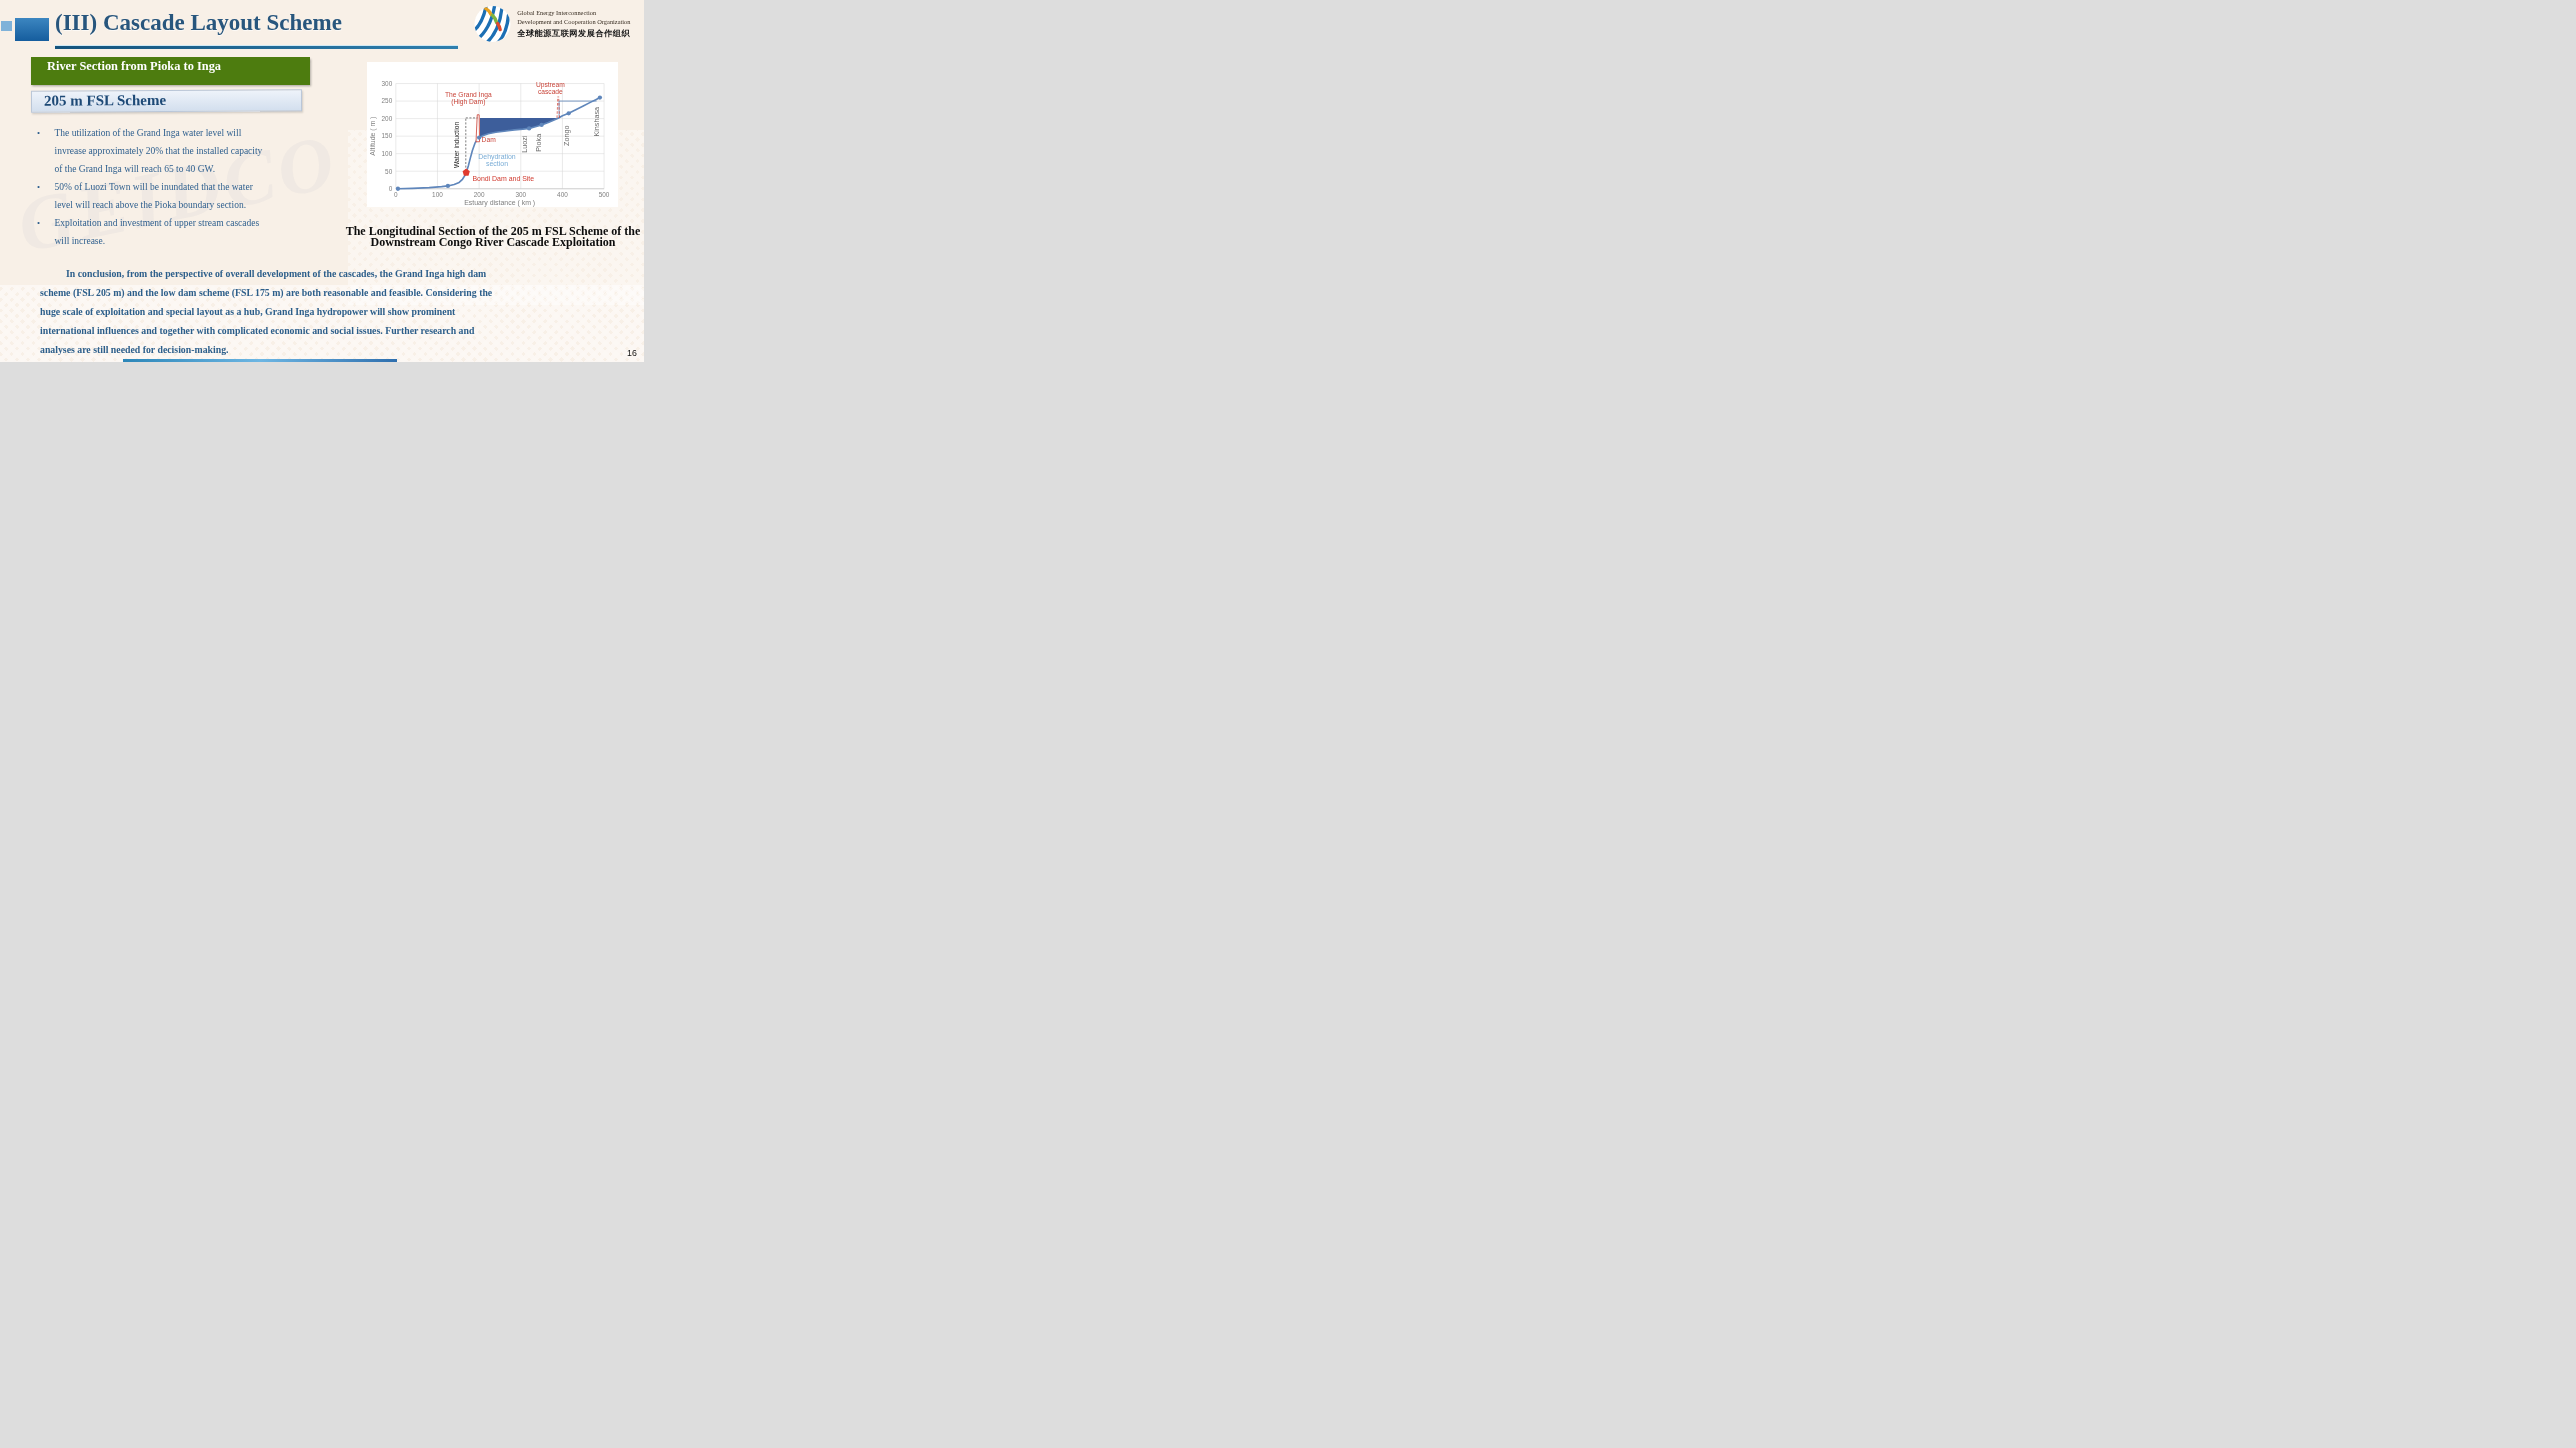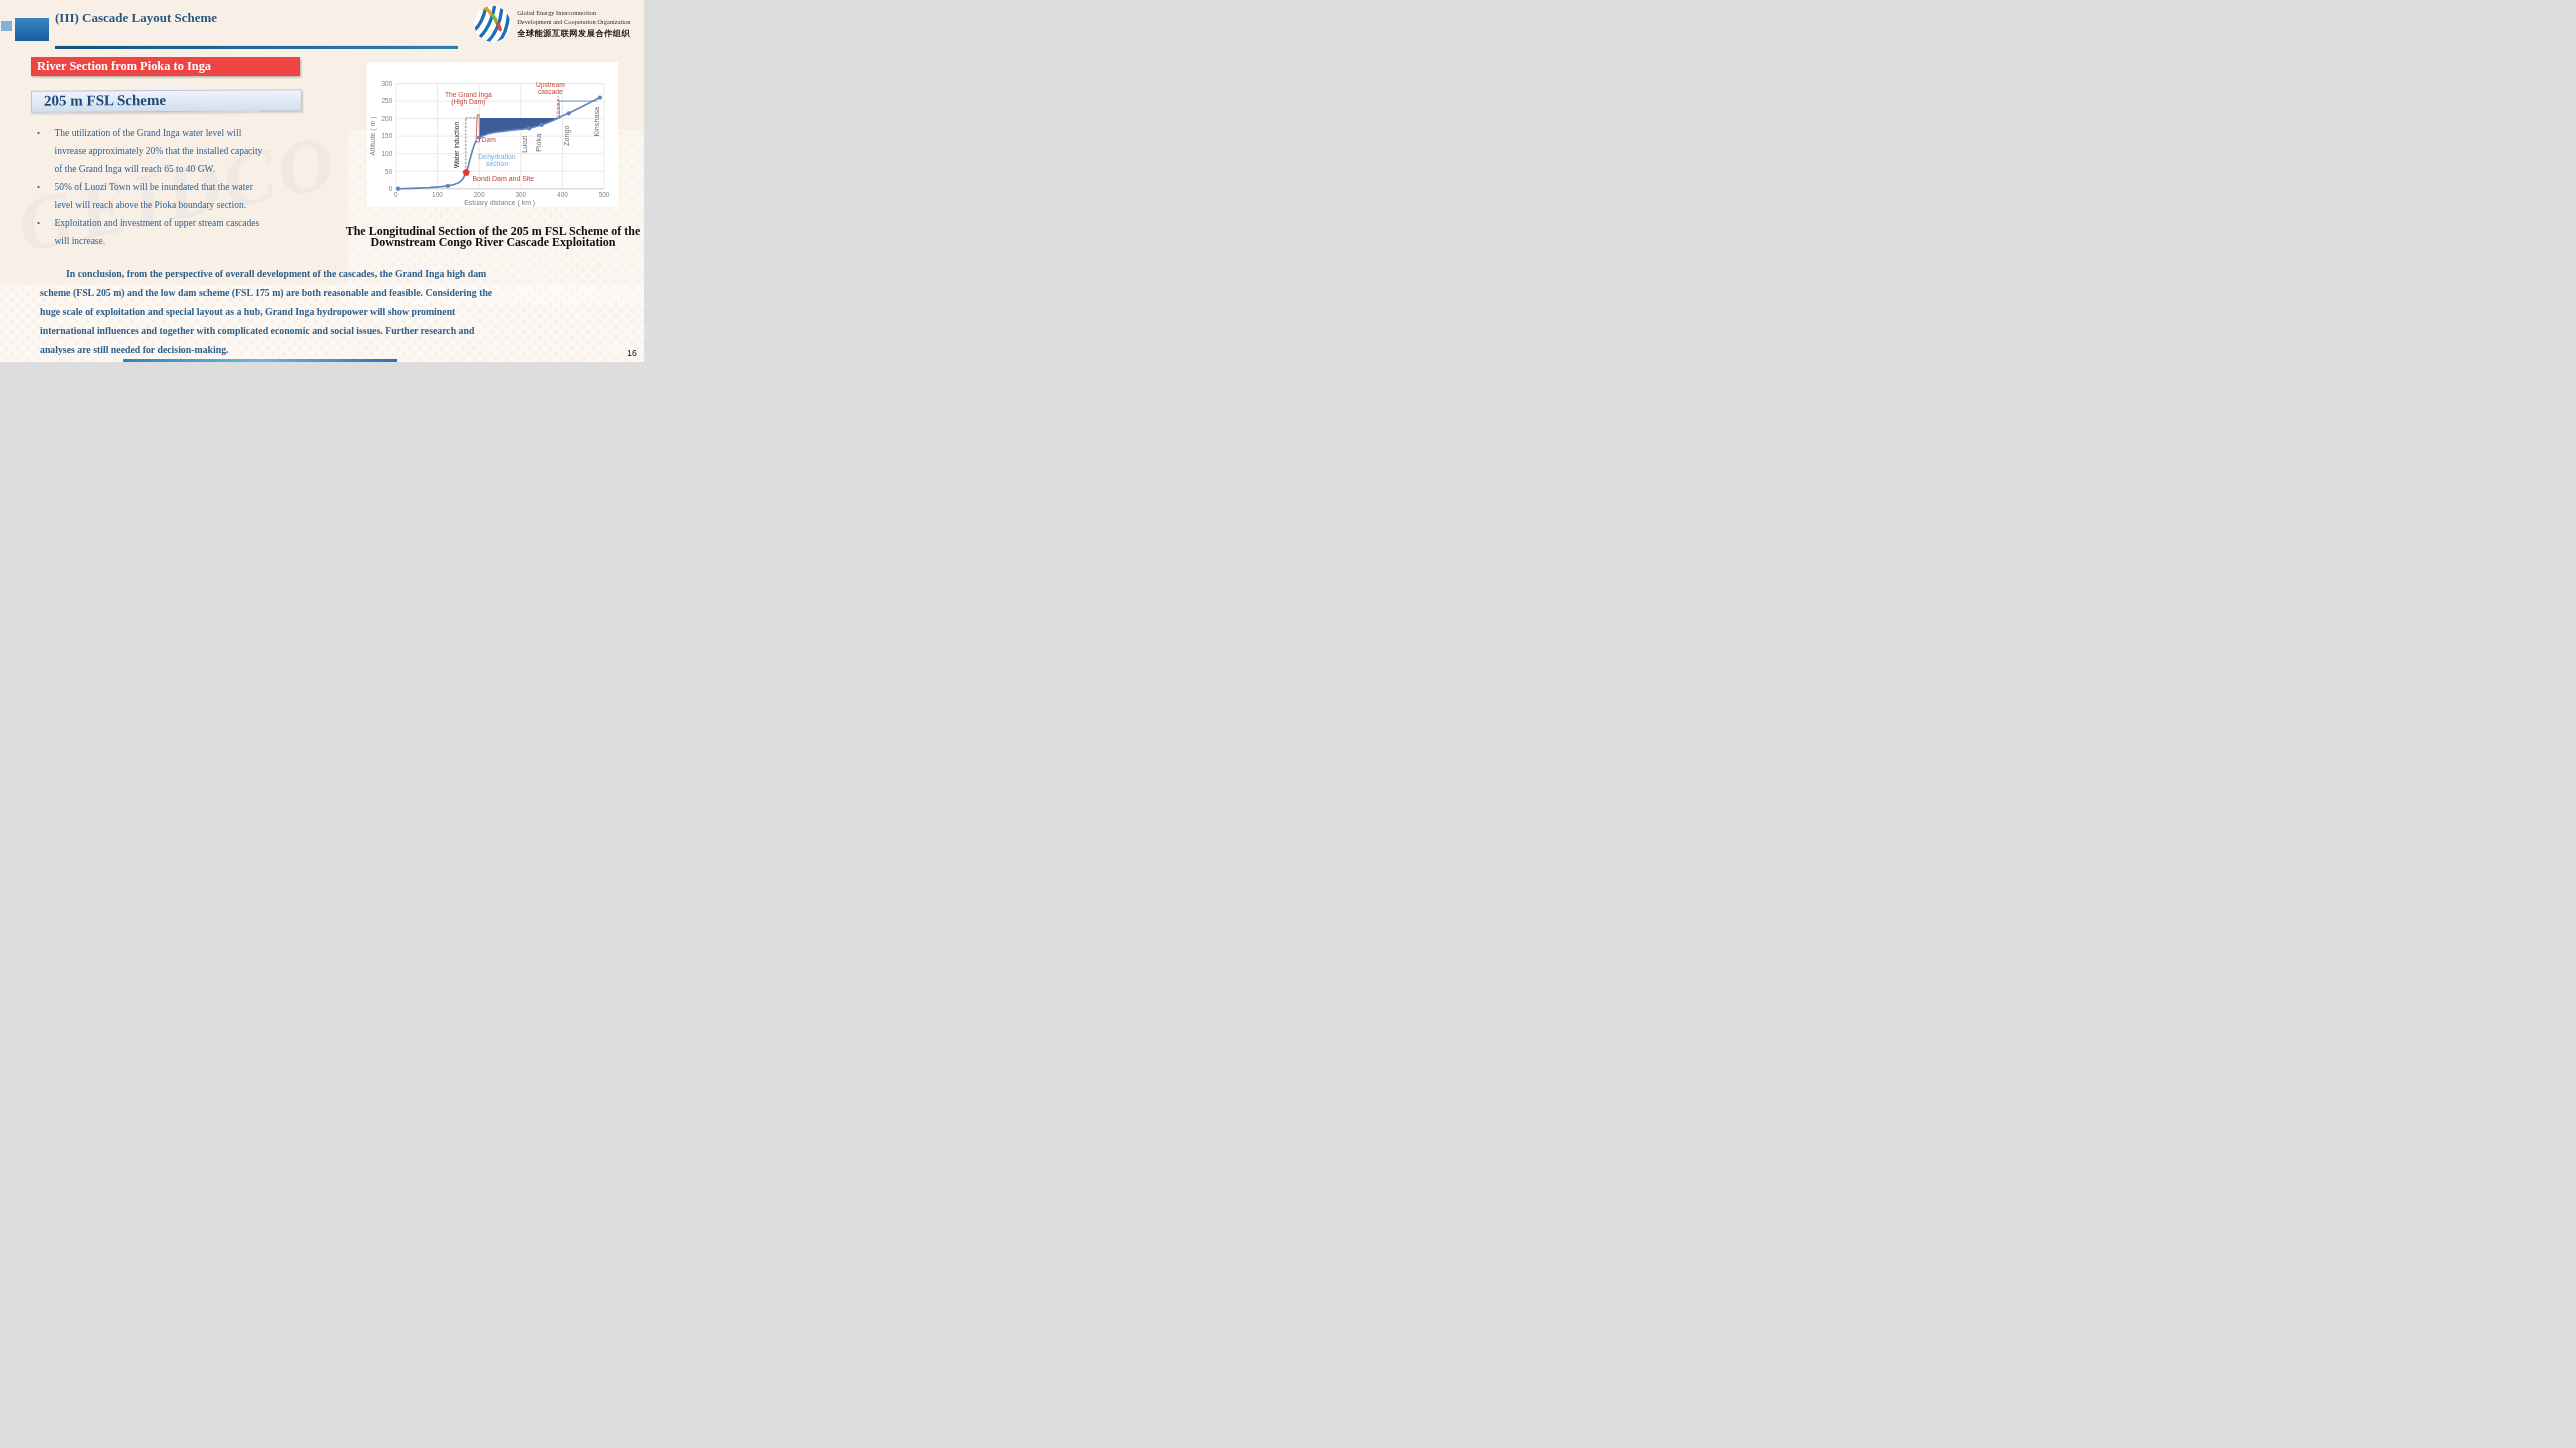--- a/index.html
+++ b/index.html
@@ -11,33 +11,33 @@
       repeating-linear-gradient(45deg, rgba(255,255,255,.85) 0 4.6px, rgba(255,255,255,0) 4.6px 7.7px),
       repeating-linear-gradient(-45deg, rgba(255,255,255,.85) 0 4.6px, rgba(255,255,255,0) 4.6px 7.7px);}
   .pat-bottom{left:0;bottom:0;width:100%;height:77px;opacity:.55;}
   .pat-right{right:0;bottom:57px;width:46%;height:175px;opacity:.45;}
   .watermark{position:absolute;left:15.5px;top:149px;font-size:77px;font-weight:bold;font-style:italic;
       color:rgba(90,115,150,0.05);transform:rotate(-12deg);letter-spacing:4.1px;}
   
   .acc-small{position:absolute;left:1px;top:20.6px;width:11.3px;height:10.3px;background:#7fb2d9;}
   .acc-big{position:absolute;left:15px;top:17.5px;width:34px;height:23px;
       background:linear-gradient(180deg,#3c86c0,#155d9e);}
-  .title{position:absolute;left:55px;top:10.3px;font-size:13px;font-weight:bold;color:#28567d;
+  .title{position:absolute;left:55px;top:10.3px;font-size:23px;font-weight:bold;color:#28567d;
       text-shadow:0.5px 0.5px 0 rgba(255,255,255,.6);white-space:nowrap;}
   .rule{position:absolute;left:55px;top:45px;width:403px;height:4.1px;}
   .rule .lt{height:1px;background:#cfe9f5;}
   .rule .dk{height:3.1px;background:linear-gradient(90deg,#14537c,#2f7fae);}
   .logo{position:absolute;left:473px;top:4.1px;display:flex;gap:5.2px;justify-content:center;}
   .logo-text{padding-top:4.1px;}
   .logo-en{font-size:6.4px;color:#3a2f24;line-height:1.45;white-space:nowrap;}
   .logo-cn{font-size:8.2px;font-weight:bold;color:#141414;letter-spacing:0.5px;margin-top:1.5px;
       font-family:"DejaVu Sans",sans-serif;white-space:nowrap;}
   
-  .banner{position:absolute;left:31px;top:57px;width:263px;height:19px;background:#ef4444;
-      color:#ffffff;font-size:12.4px;font-weight:bold;line-height:19px;padding-left:6px;
+  .banner{position:absolute;left:31px;top:57px;width:263px;height:28px;background:#4d7c0f;
+      color:#ffffff;font-size:12.4px;font-weight:bold;line-height:19px;padding-left:16px;
       box-shadow:1px 1.5px 2.1px rgba(0,0,0,.3);white-space:nowrap;}
   .ribbon{position:absolute;left:31px;top:90px;width:257px;height:19.6px;
       background:linear-gradient(180deg,#eef3fa,#d3dfee);border:0.5px solid #b9c6d8;
       box-shadow:1px 1.5px 2.1px rgba(0,0,0,.15);transform:rotate(-0.3deg);
       color:#1d4976;font-size:15px;font-weight:bold;line-height:19.6px;padding-left:12px;white-space:nowrap;}
   .bullets{position:absolute;left:37px;top:124px;width:273px;}
   .bullet{display:flex;}
   .dot{width:17.5px;flex:0 0 17.5px;color:#2e5f8e;font-size:8.8px;line-height:18px;}
   .bline{font-size:9.5px;color:#2e5f8e;line-height:18px;white-space:nowrap;}
   

